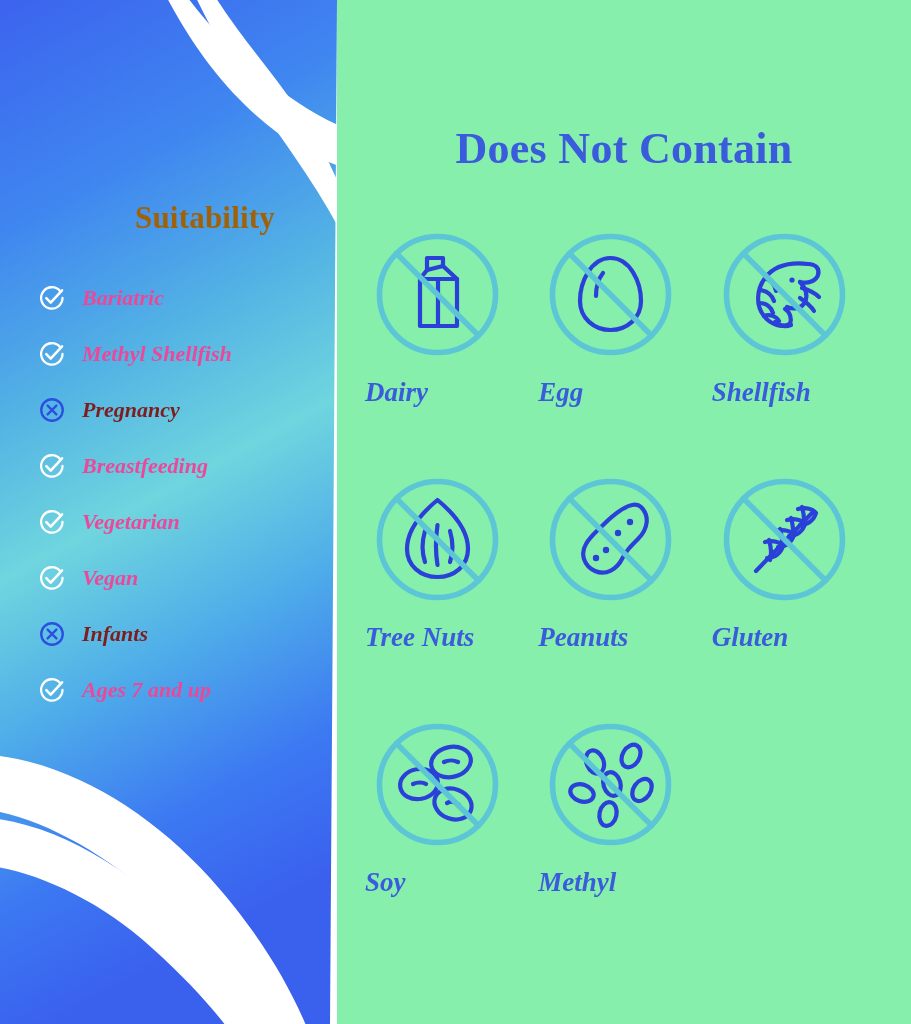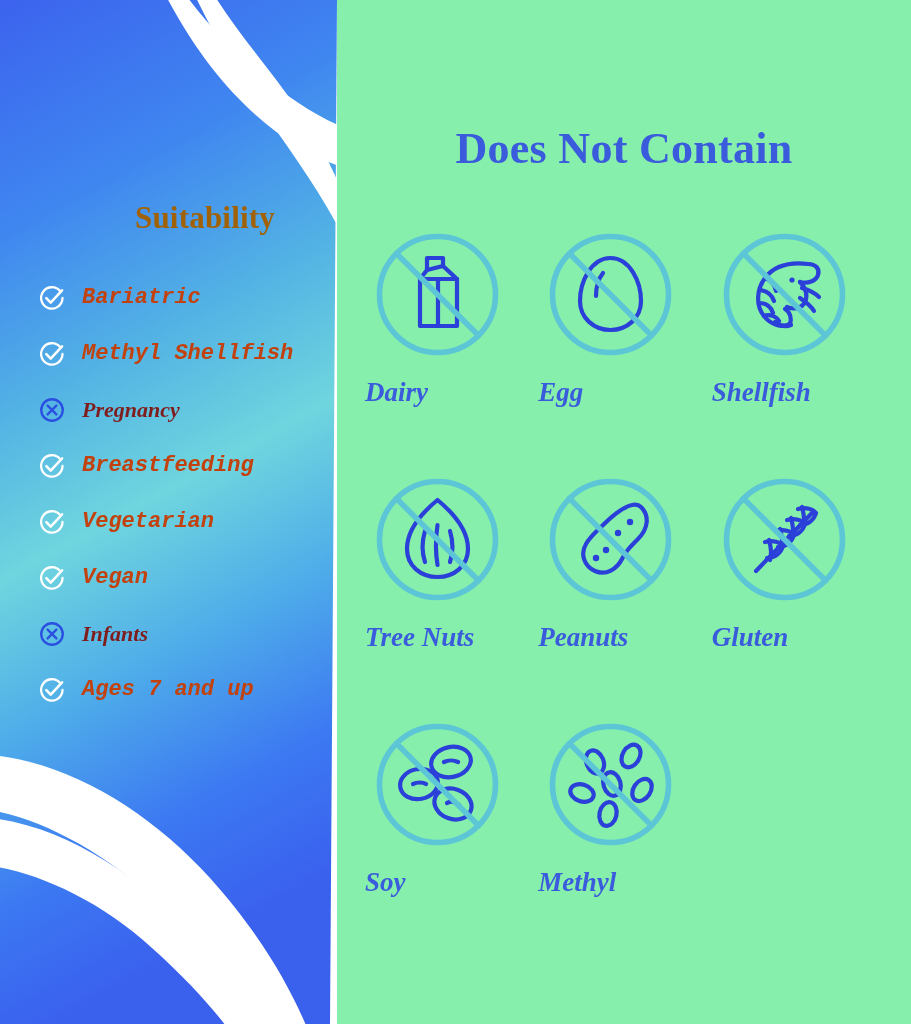--- a/index.html
+++ b/index.html
@@ -47,21 +47,21 @@
     display:block;
   }
   .suit-label{
     font-size:22px;
     font-style:italic;
     font-weight:bold;
     font-family:"Liberation Serif", serif;
     white-space:nowrap;
     line-height:1;
   }
-  .suit-row.yes .suit-label{ color:#c2410c;font-family:Liberation Mono, monospace; }
+  .suit-row.yes .suit-label{ color:#ec4899; }
   .suit-row.no  .suit-label{ color:#7f1d1d; }
 
   
   #right-panel{
     position:absolute;left:337px;top:0;width:574px;height:1024px;
     background:#86efac;
   }
   #dnc-title{
     position:absolute;left:0;top:123px;width:574px;
     text-align:center;

